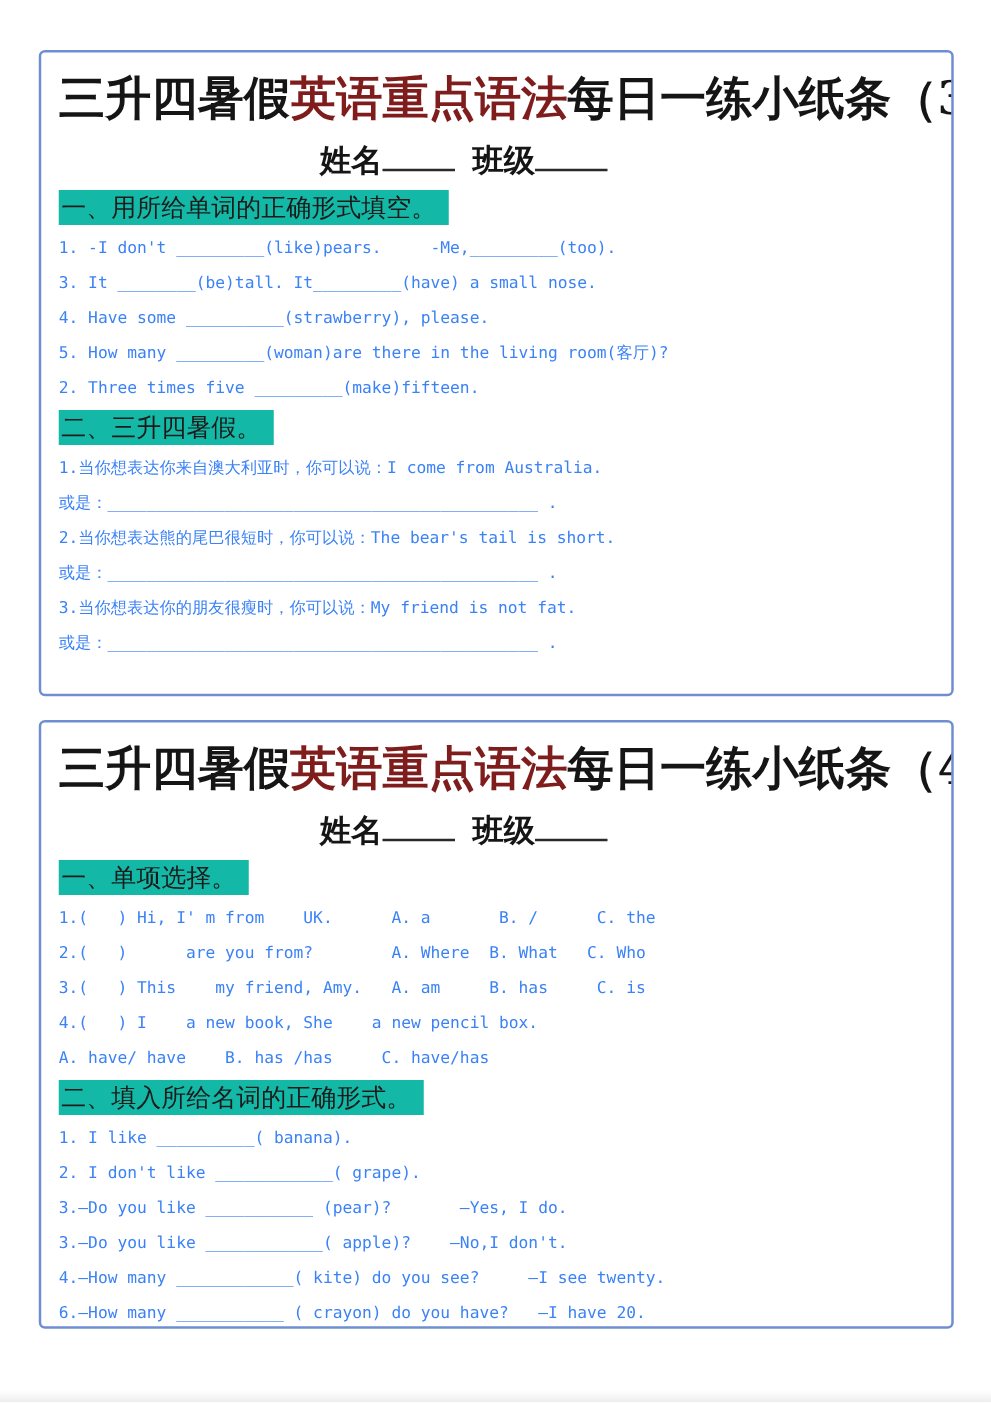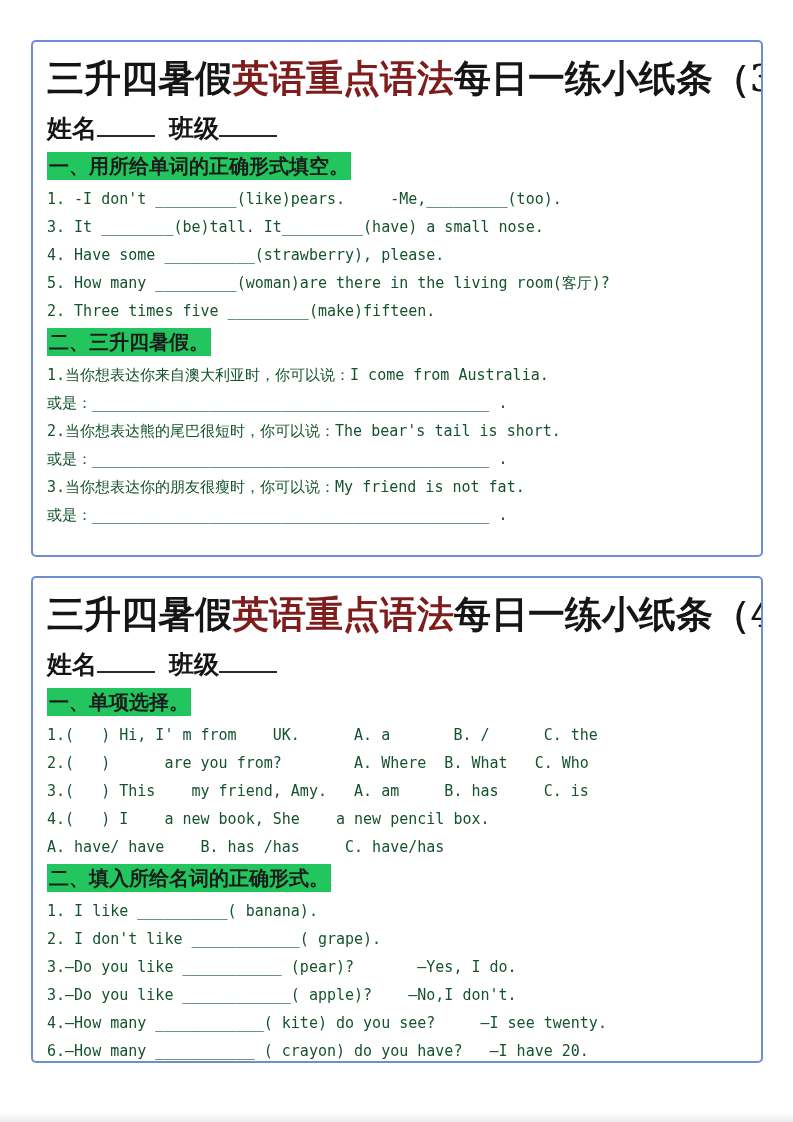--- a/index.html
+++ b/index.html
@@ -42,21 +42,21 @@
     font-size: 37px;
     line-height: 48px;
     text-align: center;
     letter-spacing: 0px;
     white-space: nowrap;
     margin-top: 4px;
   }
   .title .red { color: #7f1d1d; }
 
   .nameline {
-    text-align: left;
+    text-align: center;
     padding-right: 52px;
     margin-top: 9px;
     margin-bottom: 7px;
     font-family: "DejaVu Serif", "Liberation Serif", serif;
     font-weight: bold;
     font-size: 25px;
     line-height: 32px;
     white-space: nowrap;
   }
   .blank {
@@ -64,33 +64,33 @@
     width: 58px;
     border-bottom: 2px solid #2a2a2a;
     height: 26px;
     vertical-align: baseline;
   }
   .blank.first { margin-right: 14px; }
 
   .hdr { margin: 3px 0 3px 0; line-height: 28px; }
   .hl {
     display: inline-block;
-    background: #22c55e;
-    font-weight: bold;
+    background: #14b8a6;
+    font-weight: normal;
     font-size: 20px;
     line-height: 26px;
-    padding: 1px 2px 1px 2px;
+    padding: 1px 10px 1px 2px;
     color: #1b1b1b;
   }
   .line {
     font-family: "DejaVu Sans Mono", "Liberation Mono", monospace;
-    font-size: 15px;
+    font-size: 13px;
     line-height: 28px;
     white-space: pre;
-    color: #14532d;
+    color: #3b82f6;
   }
 </style>
 </head>
 <body>
 
 <div class="page">
 
   <section class="card card-3">
     <h1 class="title"><span>三升四暑假</span><span class="red">英语重点语法</span><span>每日一练小纸条（3）</span></h1>
 

